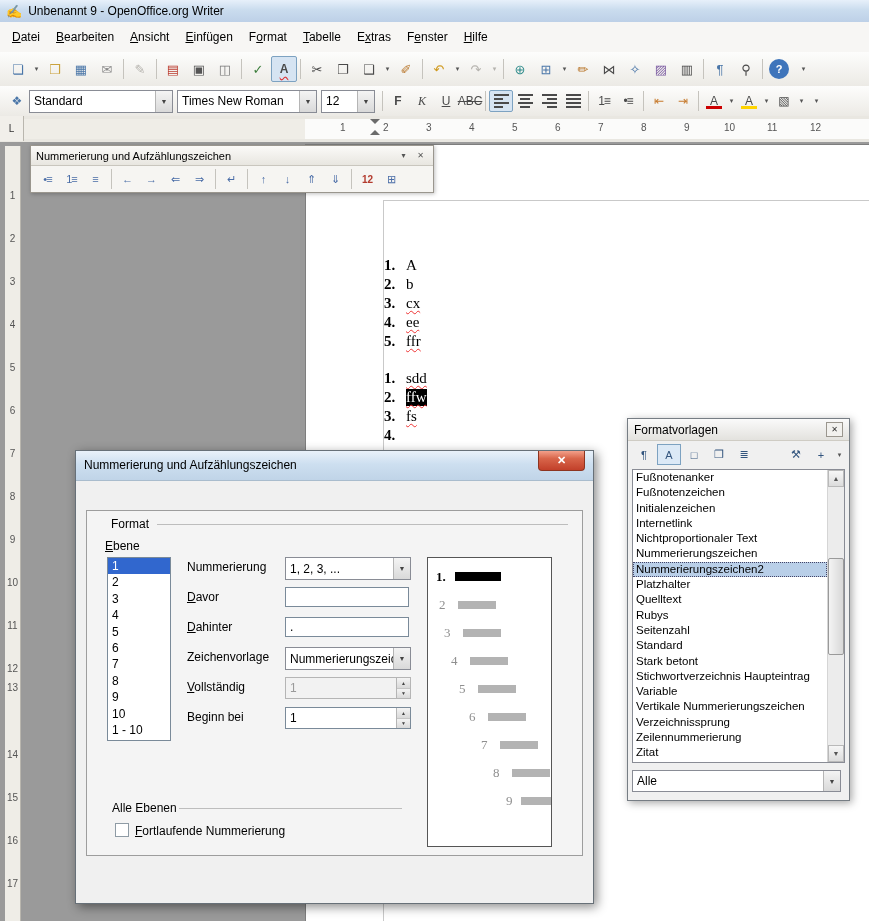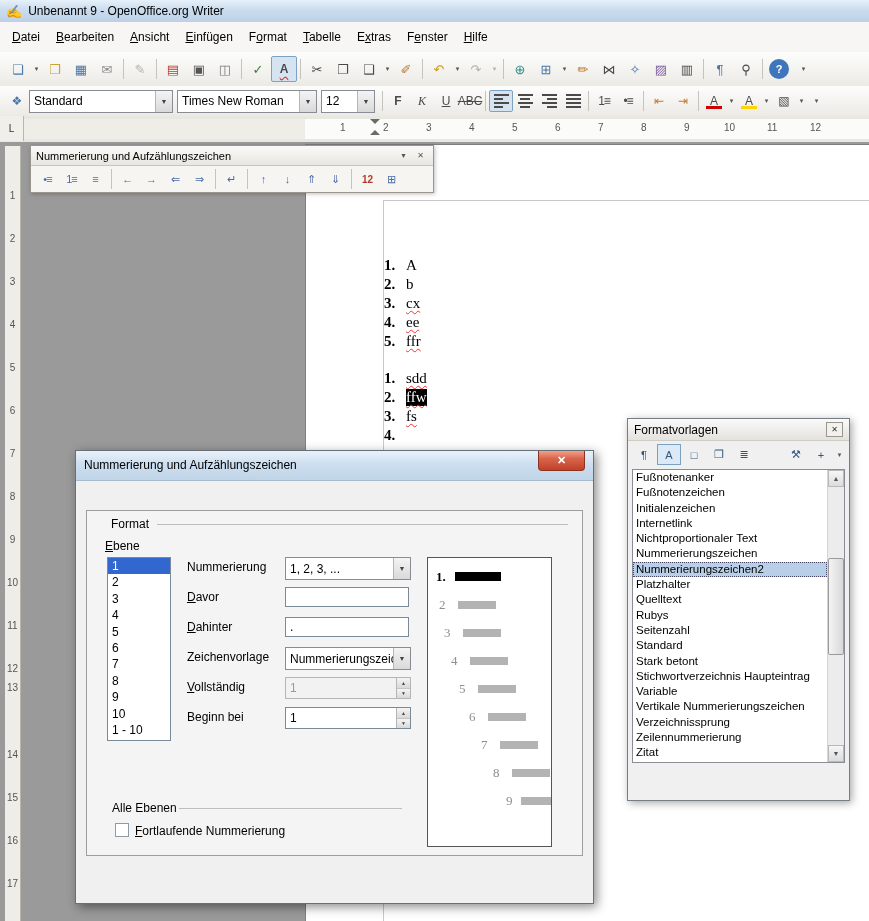--- a/index.html
+++ b/index.html
@@ -572,16 +572,20 @@
           <div class="sp-item">Verzeichnissprung</div>
           <div class="sp-item">Zeilennummerierung</div>
           <div class="sp-item">Zitat</div>
         </div>
         <div class="sp-scroll">
           <div class="sp-sbtn">▲</div>
           <div class="sp-thumb"></div>
           <div class="sp-sbtn bottom">▼</div>
         </div>
       </div>
+      <div class="combo sp-filter">
+        <span class="val">Alle</span>
+        <span class="arrow">▼</span>
+      </div>
     </div>
 
   </div>
 </div>
 
 </body></html>

